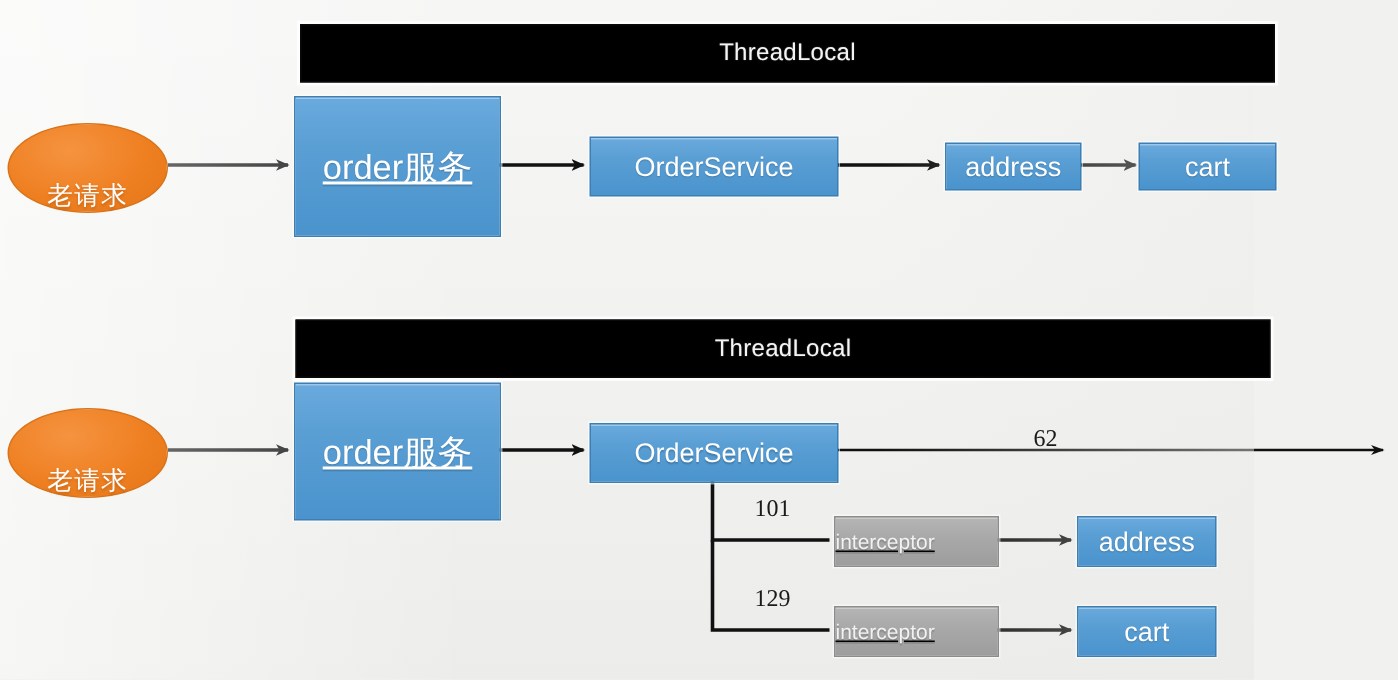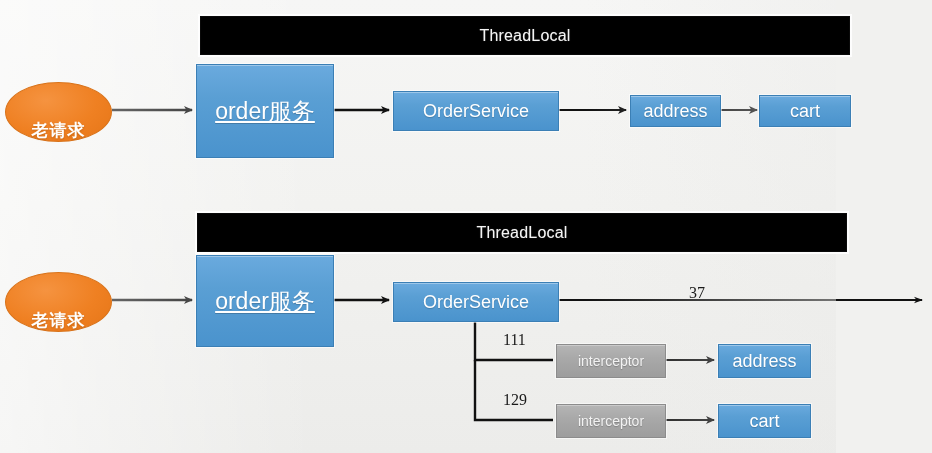--- a/index.html
+++ b/index.html
@@ -67,22 +67,22 @@
   .box-blue.big span { font-size: 23px; text-decoration: underline; }
 
   
   .box-gray {
     position: absolute;
     background: linear-gradient(180deg, #b5b5b5 0%, #a9a9a9 40%, #9d9d9d 100%);
     border: 1px solid #8c8c8c;
     box-shadow: inset 0 1px 0 rgba(255,255,255,0.30), 0 0 0 1px rgba(255,255,255,0.5);
     display: flex;
     align-items: center;
-    justify-content: center;
-    z-index: 3;
+    z-index: 3;
+    text-decoration: underline;
   }
   .box-gray span {
     color: #f2f2f2;
     font-size: 14px;
     text-shadow: 0 1px 1px rgba(0,0,0,0.22);
     white-space: nowrap;
   }
 
   
   .ellipse-orange {
@@ -91,21 +91,21 @@
     border: 1px solid #d9731a;
     border-radius: 50%;
     display: flex;
     align-items: center;
     justify-content: center;
     z-index: 3;
   }
   .ellipse-orange span {
     color: #ffffff;
     font-size: 17px;
-    font-weight: bold;
+    font-weight: normal;
     letter-spacing: 1px;
     text-shadow: 0 1px 2px rgba(120,60,0,0.35);
     white-space: nowrap;
     margin-top: 36px;
   }
 
   
   .edge-label {
     position: absolute;
     color: #1a1a1a;
@@ -196,19 +196,19 @@
   </div>
 
   <div class="box-blue" style="left:718px; top:344px; width:91px; height:32px;">
     <span>address</span>
   </div>
 
   <div class="box-blue" style="left:718px; top:404px; width:91px; height:32px;">
     <span>cart</span>
   </div>
 
-  <div class="edge-label" style="left:689px; top:284px;">37</div>
-
-  <div class="edge-label" style="left:503px; top:331px;">111</div>
+  <div class="edge-label" style="left:689px; top:284px;">62</div>
+
+  <div class="edge-label" style="left:503px; top:331px;">101</div>
 
   <div class="edge-label" style="left:503px; top:391px;">129</div>
 
 </div>
 
 </body></html>

